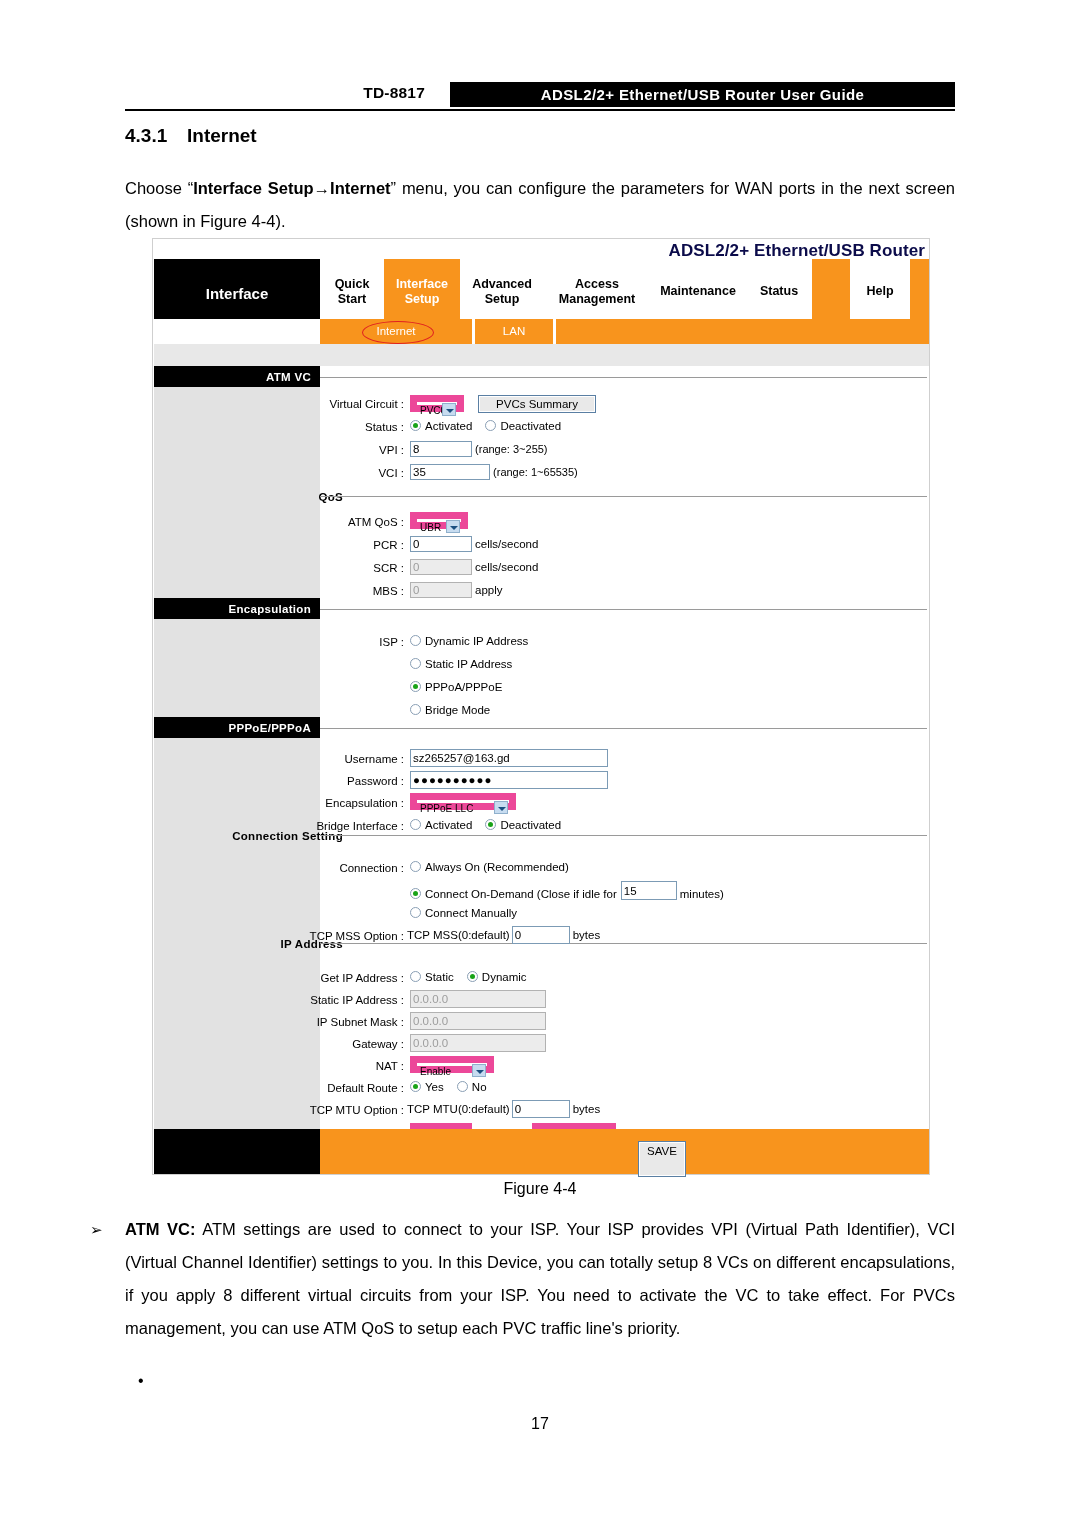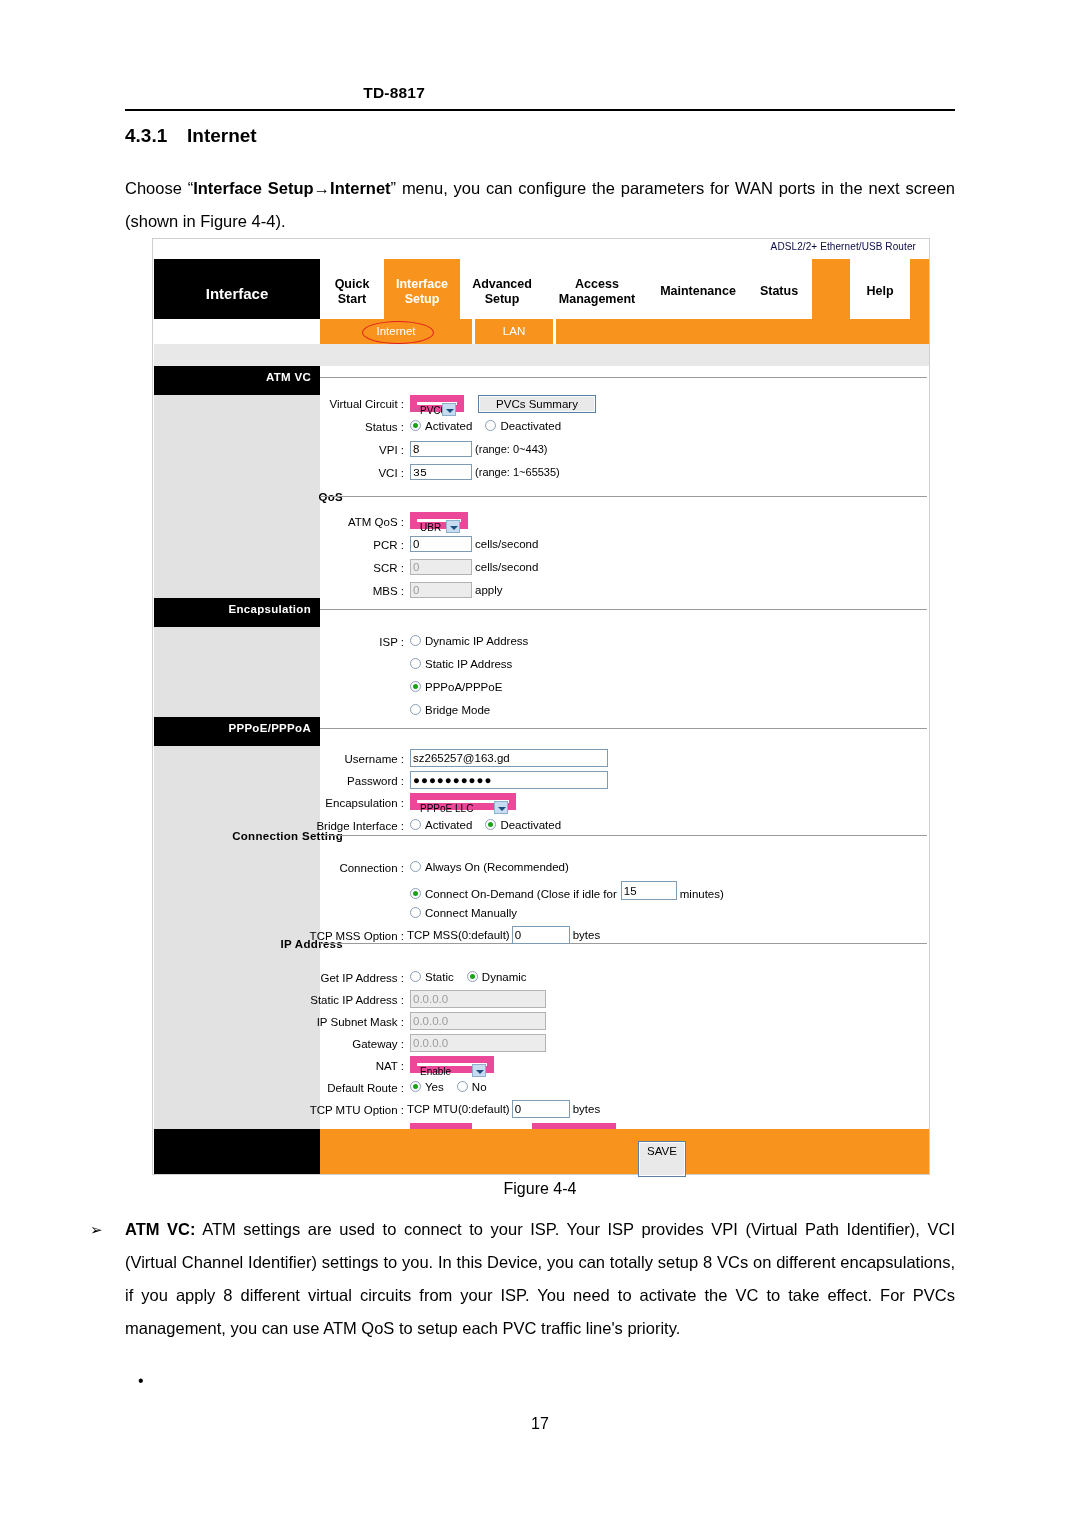--- a/index.html
+++ b/index.html
@@ -18,21 +18,21 @@
   .sec-heading{position:absolute;left:125px;top:125px;font-size:19px;font-weight:bold;}
   .sec-heading .num{display:inline-block;width:62px;}
 
   .para{position:absolute;font-size:16.5px;line-height:33px;text-align:justify;}
   .para b{font-weight:bold;}
   #intro-para{left:125px;top:172px;width:830px;}
 
   
   .ui{position:absolute;left:152px;top:238px;width:776px;height:935px;background:#fff;
       border:1px solid #cfcfcf;font-size:11px;}
-  .ui-toplabel{position:absolute;right:13px;top:2px;font-size:10px;font-weight:normal;color:#0b0b4a;letter-spacing:.1px;}
+  .ui-toplabel{position:absolute;right:4px;top:2px;font-size:17px;font-weight:bold;color:#0b0b4a;letter-spacing:.1px;}
 
   .ui-brandbox{position:absolute;left:1px;top:20px;width:166px;height:60px;background:#000;}
   .ui-brandbox span{color:#fff;font-size:15px;font-weight:bold;display:block;text-align:center;line-height:70px;}
 
   .ui-menubar{position:absolute;left:167px;top:20px;right:0;height:60px;background:#f8941d;}
   .ui-tab{position:absolute;top:0;height:60px;background:#fff;color:#000;
           font-size:12.5px;font-weight:bold;text-align:center;line-height:15px;}
   .ui-tab.two-line{padding-top:18px;box-sizing:border-box;}
   .ui-tab.one-line{padding-top:25px;box-sizing:border-box;}
   .ui-tab.active{background:#f8941d;color:#fff;}
@@ -42,21 +42,21 @@
              text-align:center;}
   .subsep{position:absolute;top:0;width:3px;height:25px;background:#fff;}
   .red-ellipse{position:absolute;border:1.6px solid #e02020;border-radius:50%;
                width:70px;height:21px;left:42px;top:2px;}
 
   .ui-graystrip{position:absolute;left:1px;top:105px;right:0;height:22px;background:#e8e8e8;}
 
   .ui-body{position:absolute;left:1px;top:127px;right:0;bottom:0;}
   .ui-side{position:absolute;left:0;top:0;width:166px;bottom:0;background:#e2e2e2;}
 
-  .side-black{position:absolute;left:0;width:166px;height:29px;background:#000;}
+  .side-black{position:absolute;left:0;width:166px;height:21px;background:#000;}
   .side-black span{color:#fff;font-size:11.5px;font-weight:bold;line-height:22px;display:block;
                    text-align:right;padding-right:9px;letter-spacing:.3px;}
   .side-gray{position:absolute;left:0;width:198px;height:16px;}
   .side-gray span{color:#000;font-size:11.5px;font-weight:bold;line-height:16px;display:block;
                   text-align:right;padding-right:9px;letter-spacing:.3px;}
 
   .divline{position:absolute;left:166px;right:2px;height:1px;background:#9a9a9a;}
 
   
   .row{position:absolute;left:0;height:20px;white-space:nowrap;}
@@ -114,20 +114,23 @@
   #bullet2{left:162px;top:1365px;width:790px;}
   .dot-mark{position:absolute;left:-24px;top:-1px;font-size:16px;}
 
   .pagenum{position:absolute;left:0;right:0;top:1415px;text-align:center;font-size:16px;}
 </style>
 </head>
 <body>
 
 <div class="doc-header">
   <div class="doc-model">TD-8817</div>
+  <div class="doc-title-bar">
+    <span>ADSL2/2+ Ethernet/USB Router User Guide</span>
+  </div>
 </div>
 <div class="hrule"></div>
 
 <div class="sec-heading">
   <span class="num">4.3.1</span><span>Internet</span>
 </div>
 
 <div class="para" id="intro-para">Choose “<b>Interface Setup→Internet</b>” menu, you can configure the parameters for WAN ports in the next screen (shown in Figure 4-4).</div>
 
 <div class="ui">
@@ -210,28 +213,28 @@
       <div class="fld" style="left:256px;top:3px;">
         <span class="radio on"></span><span class="radiotext">Activated</span>
         <span class="radio"></span><span class="radiotext">Deactivated</span>
       </div>
     </div>
 
     <div class="row" style="top:74px;">
       <div class="lbl" style="left:90px;width:160px;">VPI :</div>
       <div class="fld" style="left:256px;top:1px;">
         <input class="txt" style="width: 62px;" value="8">
-        <span class="hint">(range: 0~443)</span>
+        <span class="hint">(range: 3~255)</span>
       </div>
     </div>
 
     <div class="row" style="top:97px;">
       <div class="lbl" style="left:90px;width:160px;">VCI :</div>
       <div class="fld" style="left:256px;top:1px;">
-        <input class="txt" style="width: 62px; font-family: Liberation Mono, monospace;" value="35">
+        <input class="txt" style="width: 80px;" value="35">
         <span class="hint">(range: 1~65535)</span>
       </div>
     </div>
 
     <div class="row" style="top:146px;">
       <div class="lbl" style="left:90px;width:160px;">ATM QoS :</div>
       <div class="fld" style="left:256px;top:0px;">
         <span class="sel" style="width:58px;">
           <span>UBR</span>
           <span class="arrow"></span>

